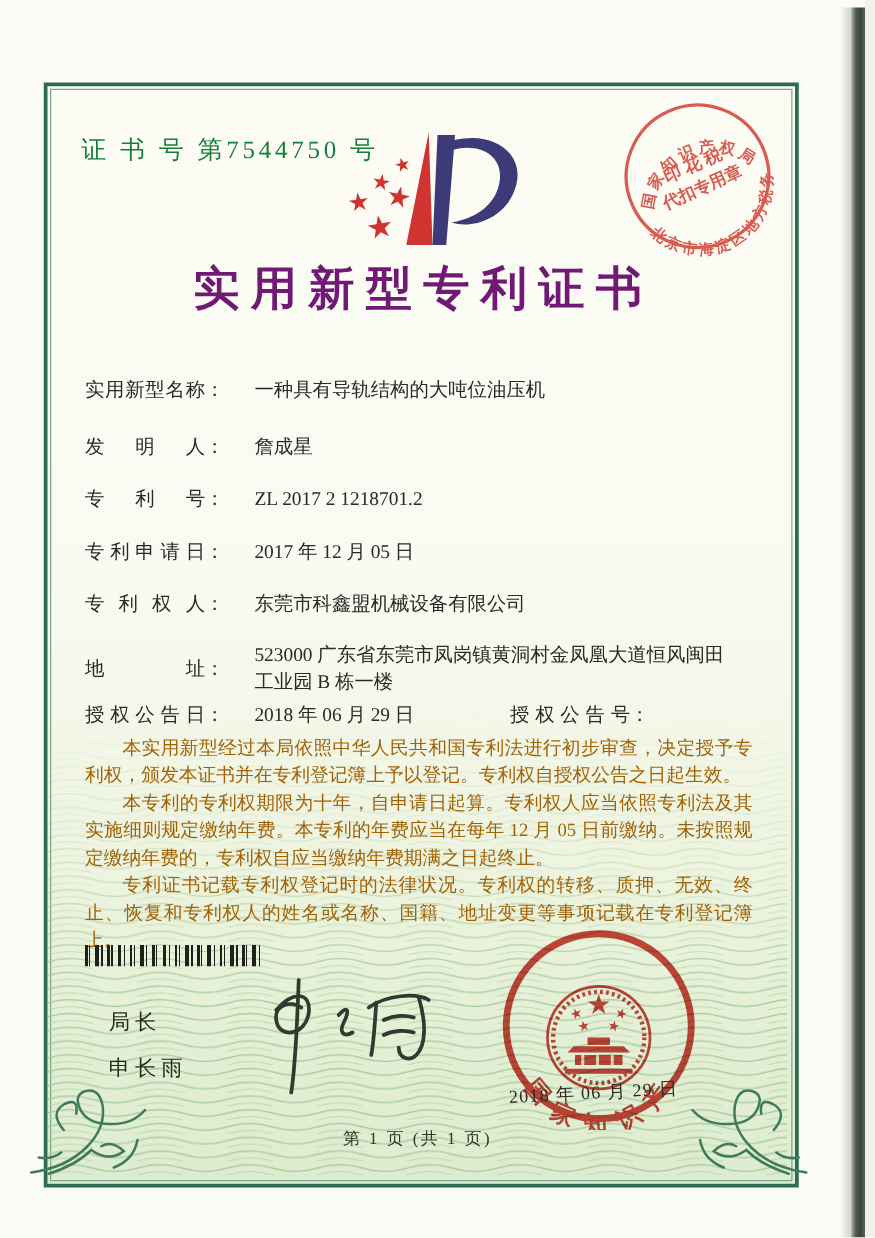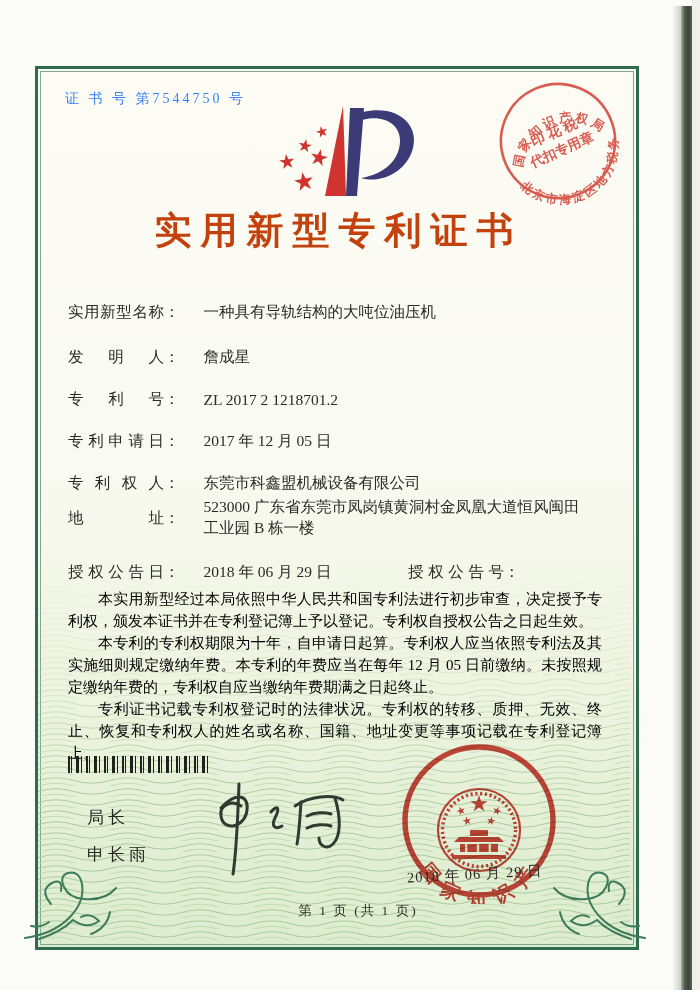--- a/index.html
+++ b/index.html
@@ -19,40 +19,40 @@
     border:3px solid #2e6b4f;
     background:linear-gradient(180deg,#fcfcf5 0%,#f9faf1 45%,#eef4e0 70%,#e3efd4 88%,#ddeccf 100%);}
   .frame-inner{position:absolute;inset:2px;border:1px solid #7aa98e;pointer-events:none;}
 
   .content{position:absolute;left:35px;top:66px;width:598px;height:878px;}
 
   .waves{position:absolute;left:3px;top:500px;width:592px;height:375px;
     -webkit-mask-image:linear-gradient(180deg,transparent 0,rgba(0,0,0,.4) 32%,#000 62%);
     mask-image:linear-gradient(180deg,transparent 0,rgba(0,0,0,.4) 32%,#000 62%);}
 
-  .cert-no{position:absolute;left:30px;top:24px;font-size:14px;letter-spacing:3px;color:#3b82f6;}
+  .cert-no{position:absolute;left:30px;top:40px;font-size:20px;letter-spacing:3px;color:#15803d;}
 
   .logo{position:absolute;left:232px;top:34px;}
 
   .stamp{position:absolute;left:448px;top:0px;width:150px;height:150px;
     transform:rotate(-24deg);opacity:.88;mix-blend-mode:multiply;}
 
   .title{position:absolute;left:0;top:140px;width:100%;text-align:center;
-    font-size:37px;font-weight:bold;letter-spacing:9px;text-indent:9px;color:#c2410c;}
+    font-size:37px;font-weight:bold;letter-spacing:9px;text-indent:9px;color:#701a75;}
 
   .fields{position:absolute;left:33px;top:228px;width:540px;font-size:15.5px;}
   .row{position:absolute;left:0;display:flex;align-items:center;white-space:nowrap;}
   .lbl{display:inline-block;width:96px;text-align:justify;text-align-last:justify;flex:none;}
   .col{flex:none;}
   .val{margin-left:24px;white-space:pre-line;}
   .addr .val{width:430px;}
   .cell2{position:absolute;left:340px;top:0;display:flex;white-space:nowrap;}
 
   .paras{position:absolute;left:33px;top:522px;width:534px;font-size:15px;line-height:22px;
-    text-align:justify;color:#000000;}
+    text-align:justify;color:#a16207;}
   .paras p{margin:0;text-indent:2em;}
 
   .barcode{position:absolute;left:33px;top:690px;width:144px;height:17px;
     background:repeating-linear-gradient(90deg,
       #20201c 0 2px,transparent 2px 3px,
       #20201c 3px 4px,transparent 4px 8px,
       #20201c 8px 11px,transparent 11px 13px,
       #20201c 13px 14px,transparent 14px 18px);}
 
   .signer{position:absolute;left:52px;top:740px;font-size:17px;letter-spacing:4px;color:#23281f;}
@@ -62,21 +62,21 @@
   .flourish{position:absolute;}
   .flourish.fl-left{left:-14px;top:794px;}
   .flourish.fl-right{right:-16px;top:794px;transform:scaleX(-1);}
 
   .seal{position:absolute;left:361px;top:672px;width:166px;height:166px;
     opacity:.93;mix-blend-mode:multiply;}
   .seal-date{position:absolute;left:372px;top:798px;width:170px;font-size:14.5px;
     letter-spacing:1px;color:#2c2822;transform:rotate(-3deg);}
 
   .footer{position:absolute;left:0;top:836px;width:100%;text-align:center;
-    font-size:13.5px;letter-spacing:2px;color:#33332c;margin-left:24px;}
+    font-size:13.5px;letter-spacing:2px;color:#33332c;}
 </style>
 </head>
 <body>
 
 <div class="scan-shadow"></div>
 <div class="scan-strip"></div>
 <div class="scan-edge"></div>
 
 <div class="frame">
   <div class="frame-inner"></div>
@@ -167,21 +167,21 @@
     <div class="row" style="top:137px">
       <span class="lbl">专利申请日</span>
         <span class="col">：</span>
       <span class="val">2017 年 12 月 05 日</span>
     </div>
     <div class="row" style="top:179px">
       <span class="lbl">专利权人</span>
         <span class="col">：</span>
       <span class="val">东莞市科鑫盟机械设备有限公司</span>
     </div>
-    <div class="row addr" style="top:203px">
+    <div class="row addr" style="top:220px">
       <span class="lbl">地址</span>
         <span class="col">：</span>
       <span class="val" style="white-space:pre-line">523000 广东省东莞市凤岗镇黄洞村金凤凰大道恒风闽田
 工业园 B 栋一楼</span>
     </div>
     <div class="row" style="top:268px;width:540px">
       <span class="lbl">授权公告日</span>
         <span class="col">：</span>
       <span class="val">2018 年 06 月 29 日</span>
       <span class="cell2">

